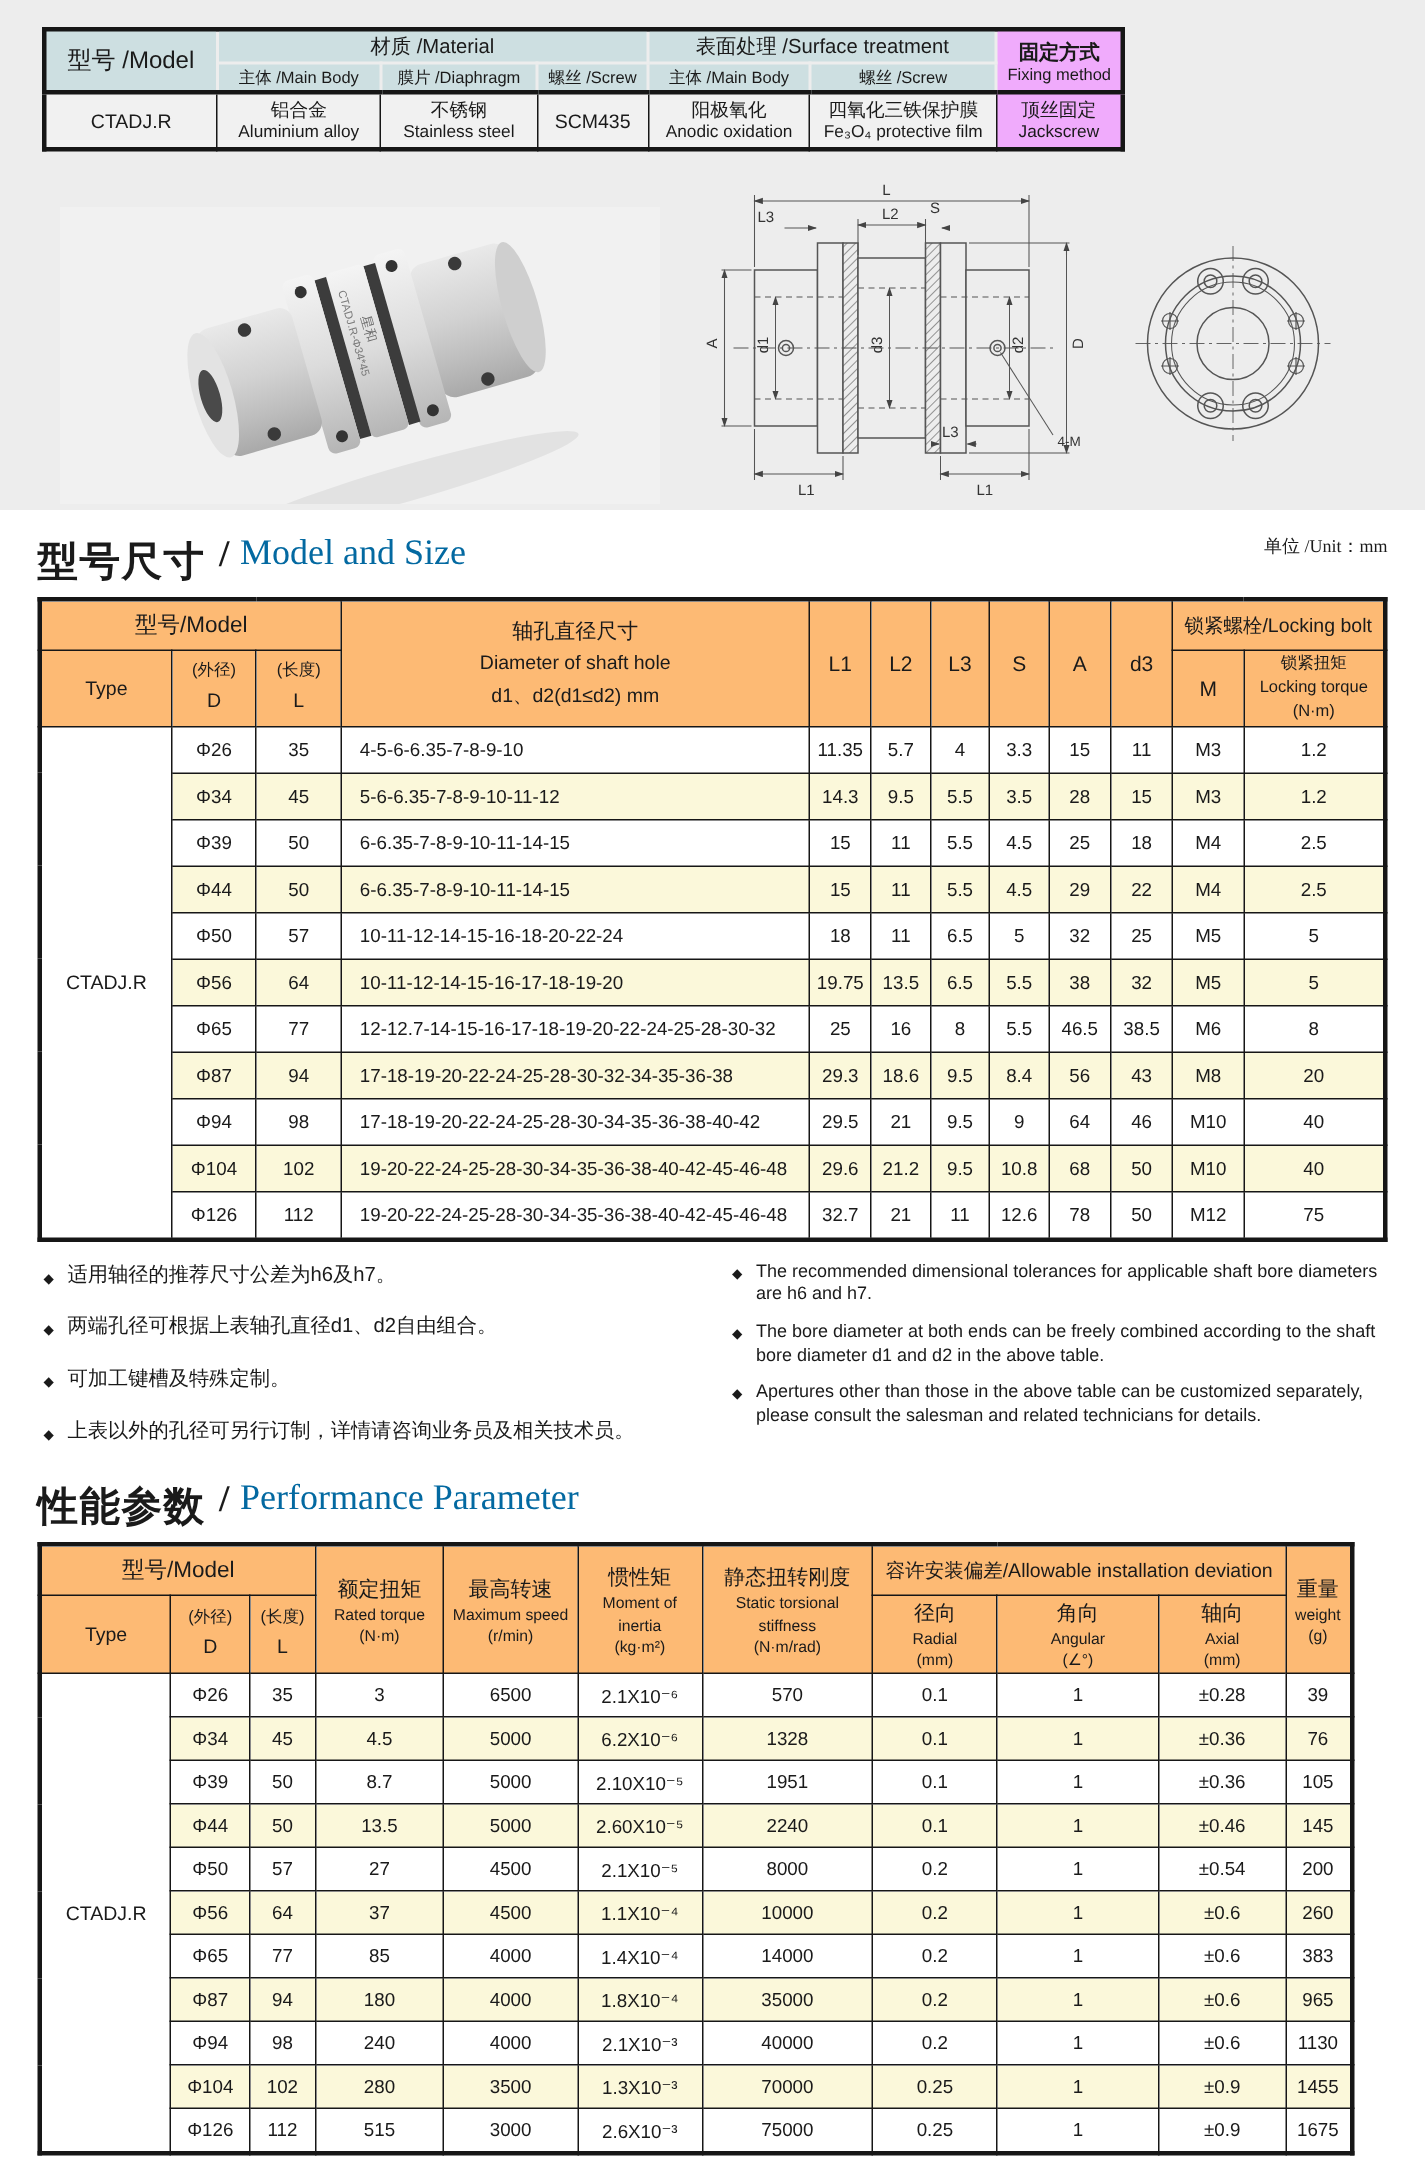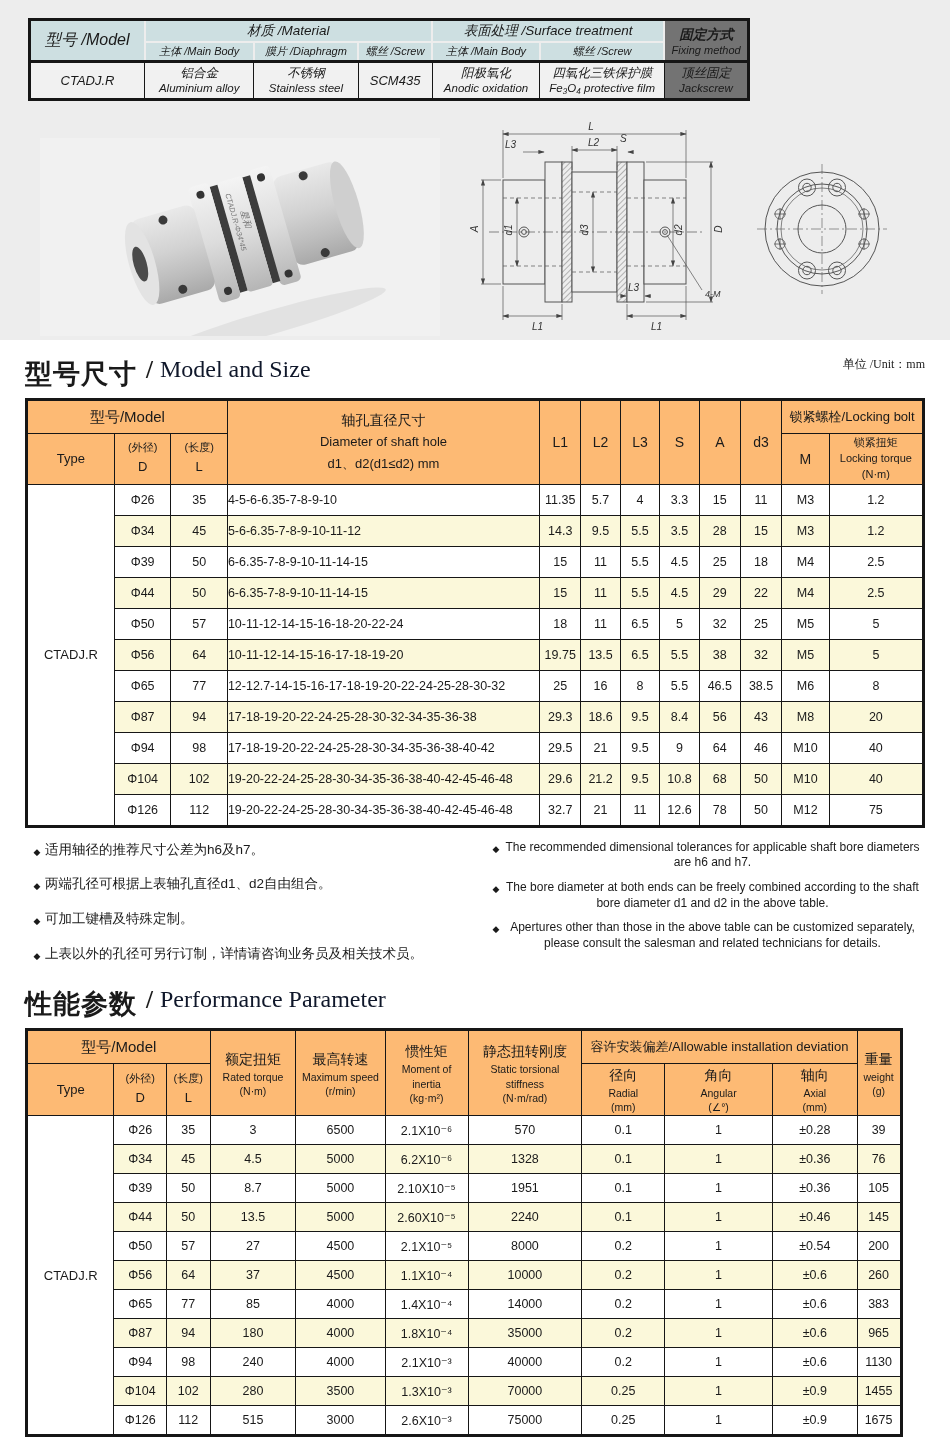--- a/index.html
+++ b/index.html
@@ -2,57 +2,57 @@
 <html><head>
 <meta charset="utf-8">
 <style>
   html,body{margin:0;padding:0;}
   body{
     width:950px;height:1453px;overflow:hidden;background:#ffffff;
     font-family:"Liberation Sans","DejaVu Sans",sans-serif;color:#1a1a1a;
     position:relative;
   }
   
-  .top-area{position:relative;width:950px;height:340px;background:#ededed;font-style:italic;}
+  .top-area{position:relative;width:950px;height:340px;background:#ededed;}
   .spec-table{position:absolute;left:28px;top:18px;width:722px;border-collapse:collapse;border:3px solid #161616;table-layout:fixed;}
   .spec-table th{border:2px solid #ededed;background:#cddfe1;font-weight:normal;text-align:center;padding:1px 2px;}
   .spec-table td{border:1.5px solid #161616;border-top:3px solid #161616;background:#f1f1f1;text-align:center;padding:2px 2px;}
-  .spec-table .yl{background:#737373;}
+  .spec-table .yl{background:#f0abfc;}
   .sp-big{font-size:16px;font-weight:bold;}
   .sp-mid{font-size:13.5px;}
   .sp-sub{font-size:11px;}
   .sp-cn{font-size:12.5px;line-height:1.3;}
   .sp-en{font-size:11.5px;line-height:1.25;}
   .sp-model{font-size:13px;}
   
   .content{padding:0 25px;}
   .section-head{display:flex;align-items:flex-start;margin:16px 0 6px;font-family:Liberation Serif, serif;}
   .t-cn{font-size:27px;font-weight:bold;letter-spacing:1px;}
   .t-slash{font-size:25px;font-weight:bold;margin:0 7px 0 9px;}
-  .t-en{font-size:24px;color:#0f172a;}
+  .t-en{font-size:24px;color:#0369a1;}
   .t-spacer{flex:1;}
   .t-unit{font-size:12px;padding-bottom:3px;}
   
   .data-table{border-collapse:collapse;border:3px solid #161616;table-layout:fixed;width:100%;}
   .data-table th,.data-table td{border:1px solid #161616;text-align:center;padding:1px 2px;overflow:hidden;}
   .data-table thead th{background:#fdba74;font-weight:normal;}
   .data-table td{font-size:12.5px;height:28px;background:#ffffff;}
   .perf td{height:26px;}
   tr.alt td{background:#fbf8da;}
   td.type-cell{background:#ffffff !important;font-size:13px;}
-  td.left{text-align:left;padding-left:0;}
+  td.left{text-align:left;padding-left:12px;}
   .h-cn{font-size:14px;line-height:1.5;}
   .h-cn-lg{font-size:15px;line-height:1.6;}
   .h-en{font-size:10.5px;line-height:1.35;}
   .h-md{font-size:13px;line-height:1.7;}
   .h-sm{font-size:11px;line-height:1.45;}
   .h-dim{font-size:14px;}
   .h-row1 th{height:30px;}
   
-  .notes-row{display:flex;gap:26px;padding:12px 4px 4px;text-align:center;}
+  .notes-row{display:flex;gap:26px;padding:12px 4px 4px;}
   .notes-col{width:50%;}
   .note{display:flex;margin-bottom:15px;font-size:13.5px;line-height:1.45;}
   .notes-col.en .note{font-size:12px;margin-bottom:9px;line-height:1.3;}
   .bullet{flex:0 0 16px;}
   .bullet::before{content:"◆";font-size:9px;position:relative;top:1px;}
   
   text{font-family:"Liberation Sans","DejaVu Sans",sans-serif;}
 </style>
 </head>
 <body>

